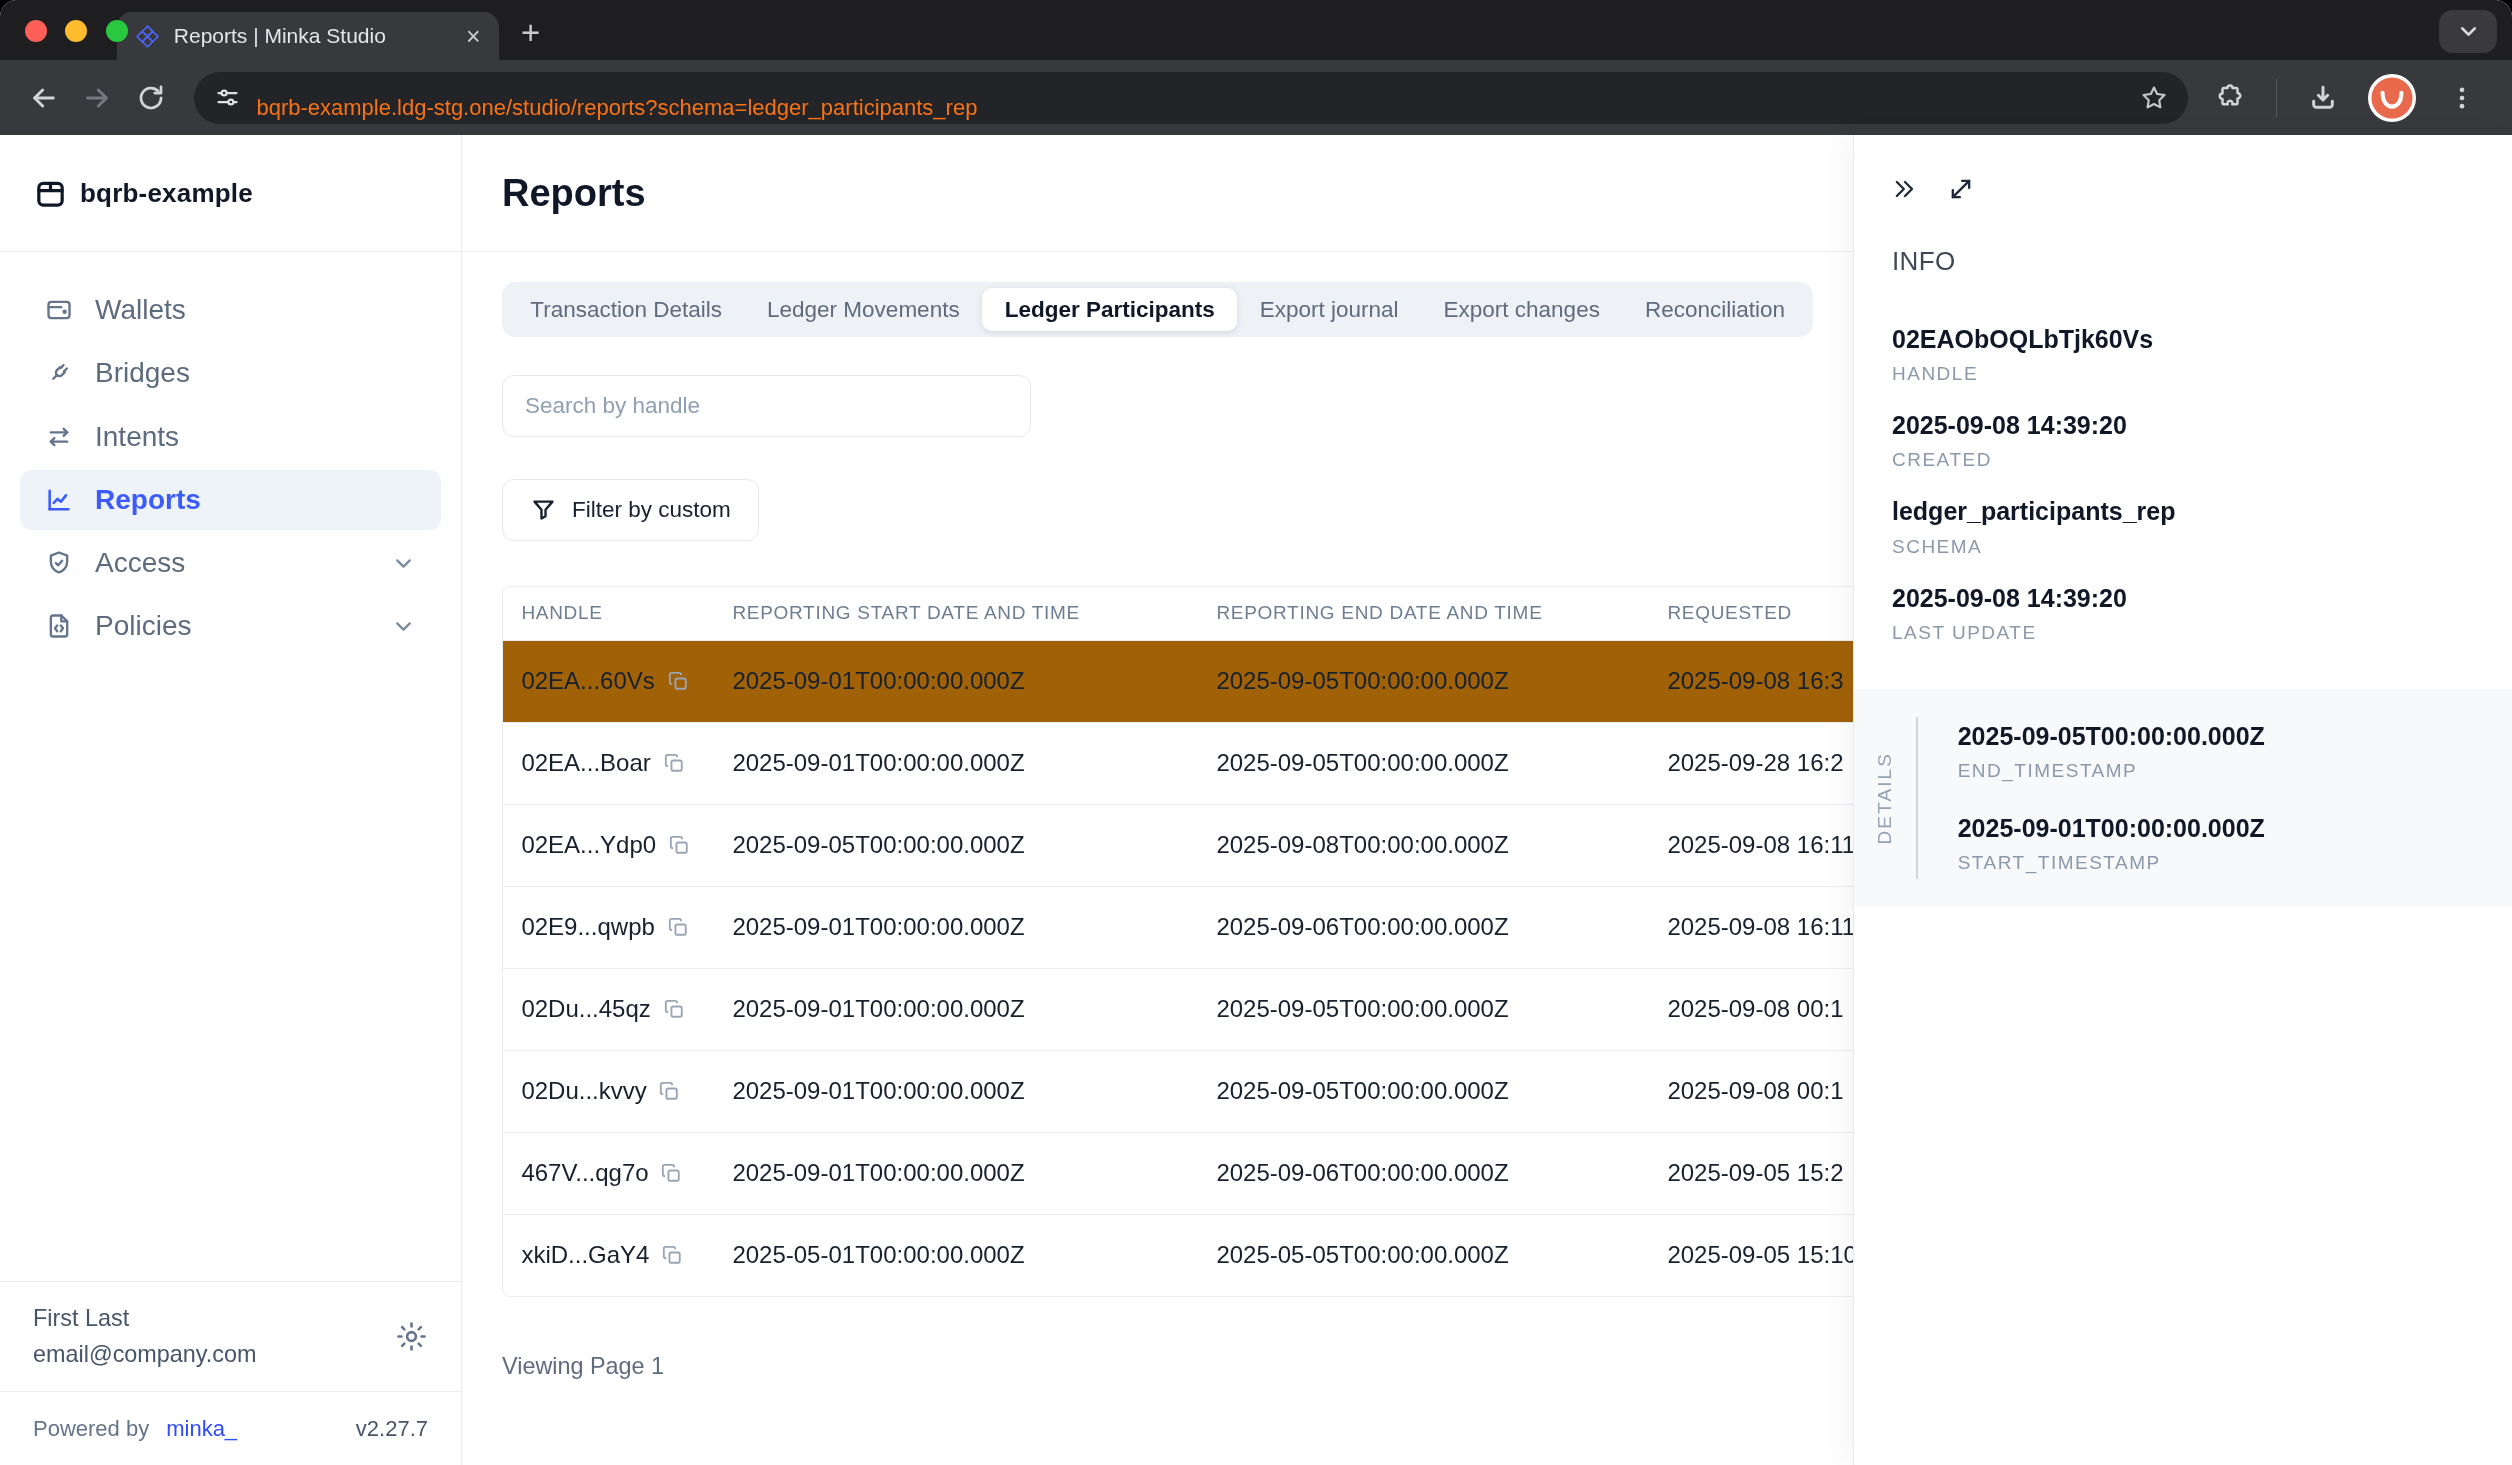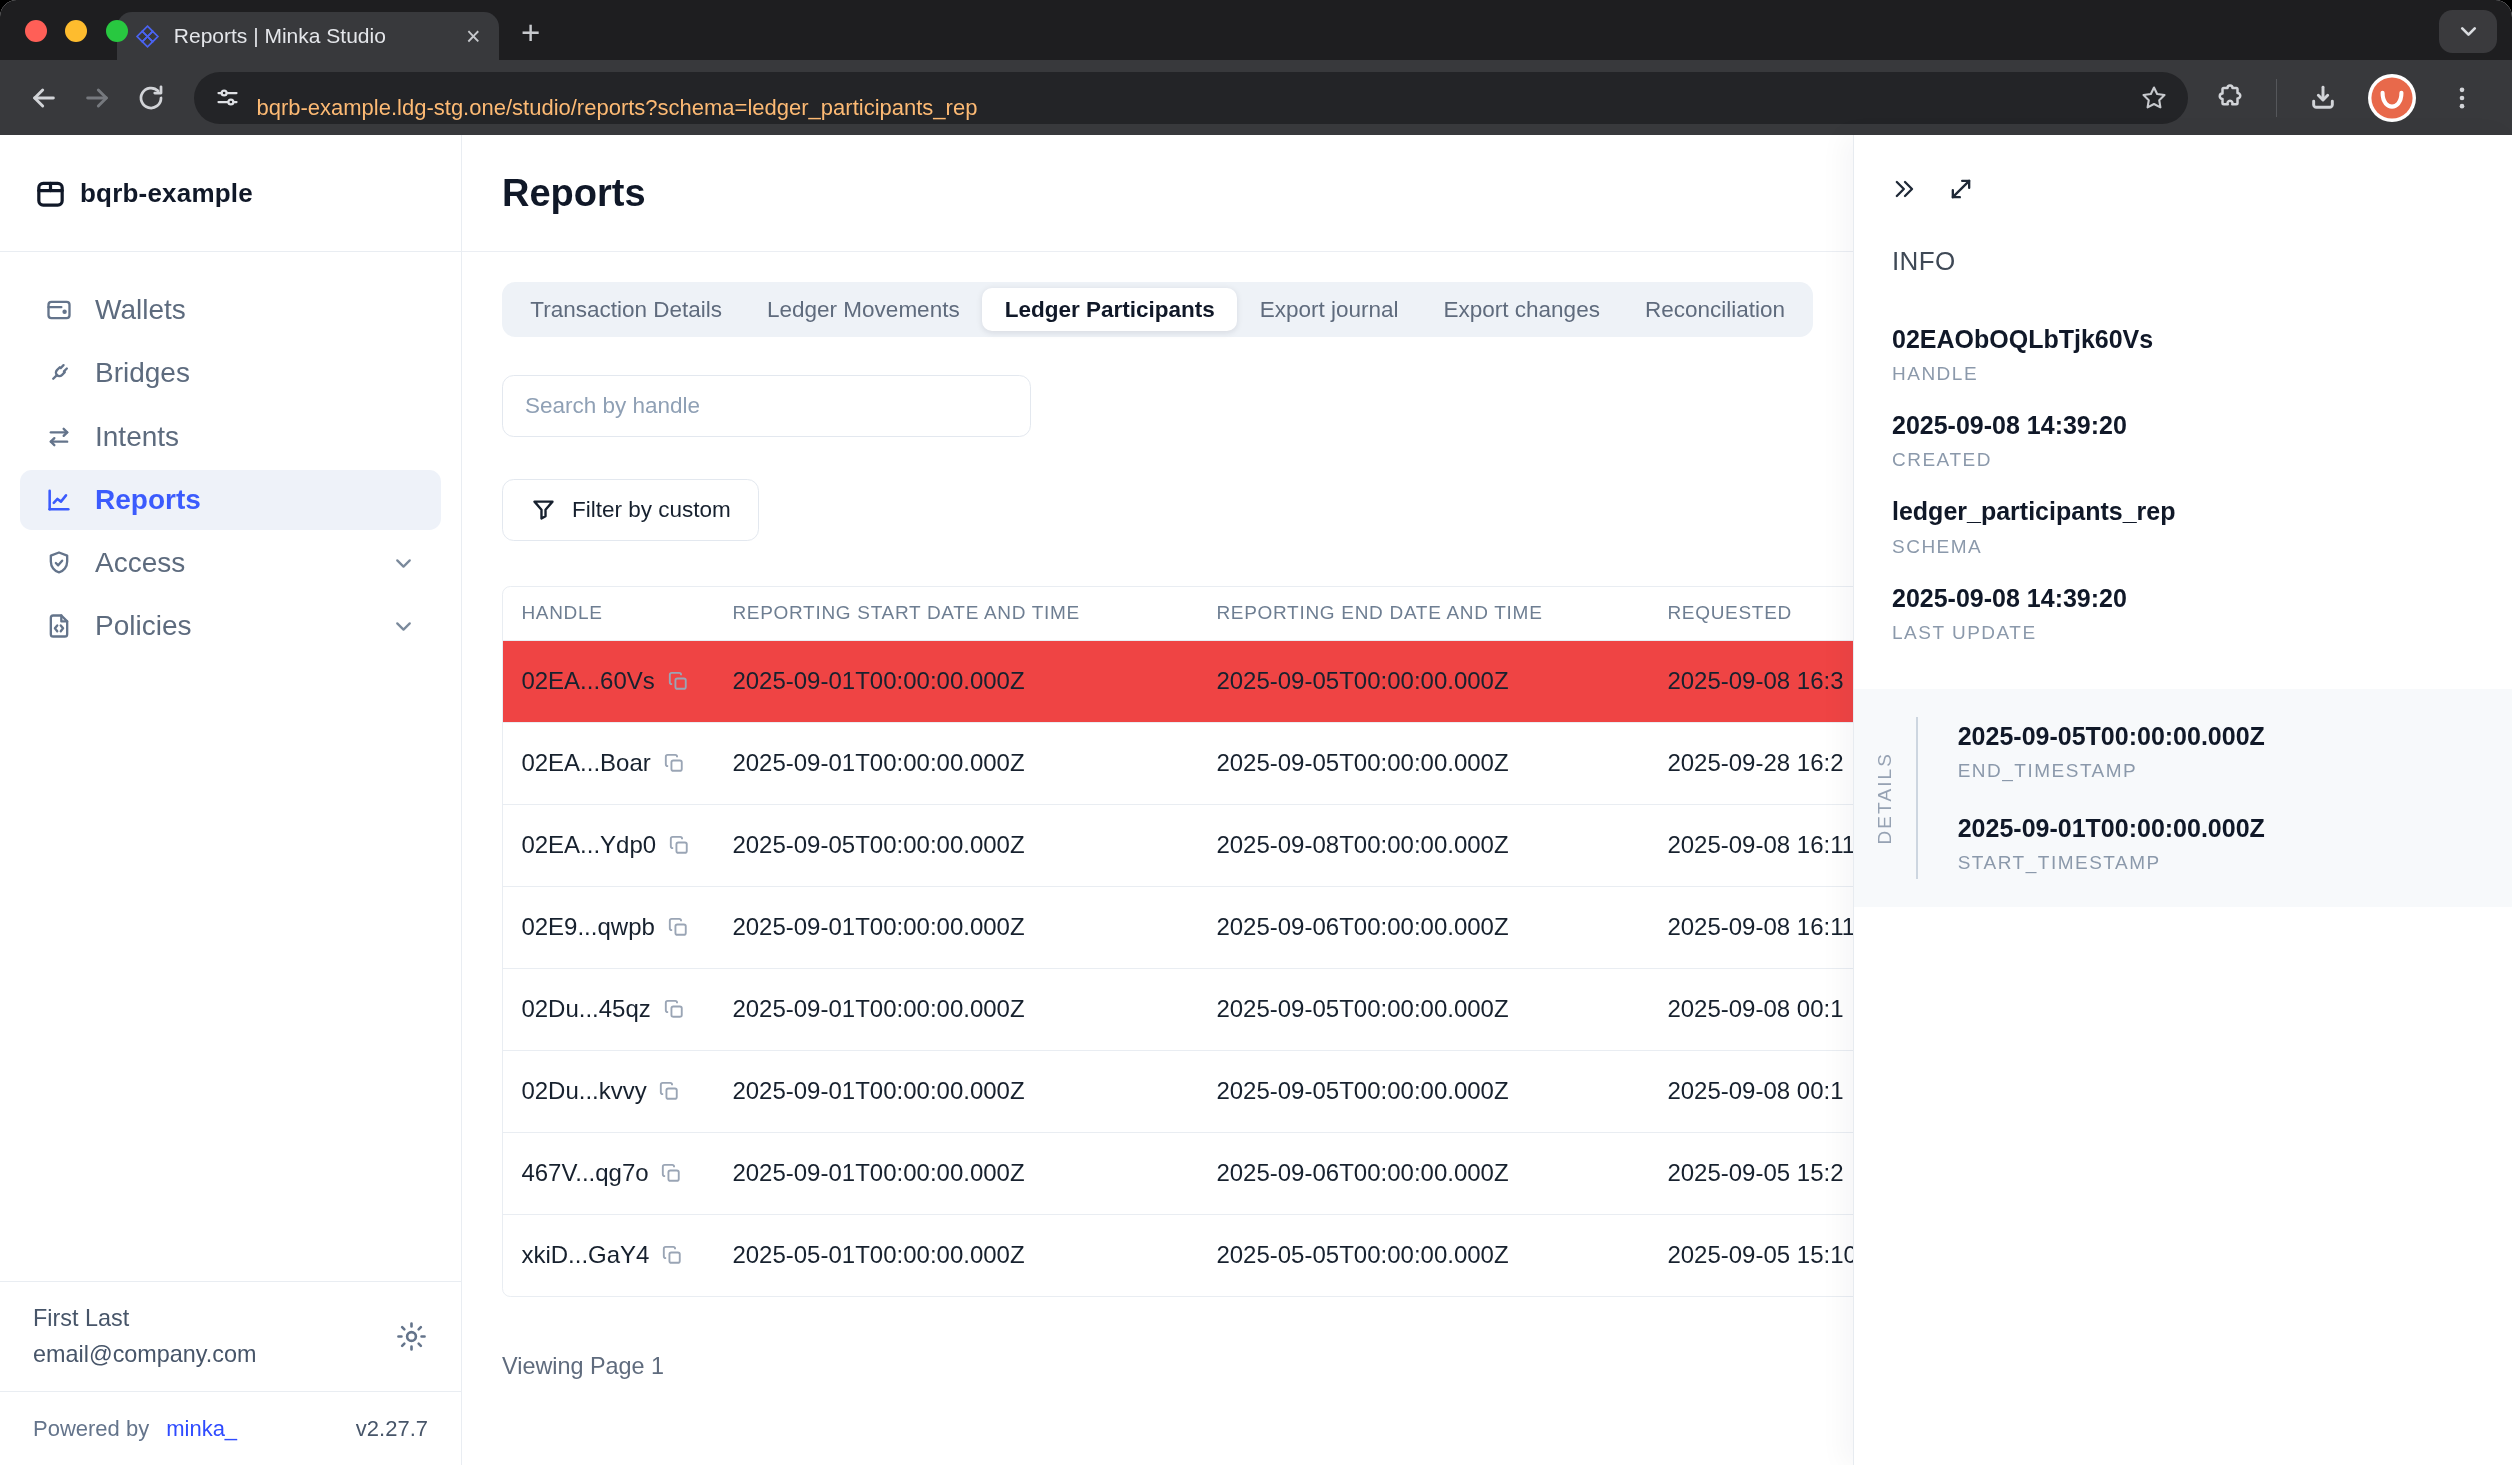--- a/index.html
+++ b/index.html
@@ -13,21 +13,21 @@
   .light { width:22px; height:22px; border-radius:50%; }
   .tab { margin-left:117px; width:382px; height:48px; background:#38393c; border-radius:15px 15px 0 0; display:flex; align-items:center; padding:0 18.4px; gap:13.4px; }
   .tab-title { color:#e4e6ea; font-size:21px; flex:1; white-space:nowrap; overflow:hidden; }
   .tab-close { color:#c7c9cd; font-size:25px; line-height:1; cursor:pointer; }
   .newtab { color:#c7c9cd; font-size:33px; font-weight:300; margin:0 0 8.3px 22px; }
   .tabsearch { position:absolute; right:15px; top:10px; width:58px; height:43px; border-radius:13.4px; background:#3a3a3d; display:flex; align-items:center; justify-content:center; color:#dadce0; }
   .toolbar { height:75px; background:#38393c; display:flex; align-items:center; padding:0 20px; gap:6.7px; flex:none; }
   .navbtn { width:47px; height:47px; display:flex; align-items:center; justify-content:center; color:#d2d4d8; flex:none; }
   .navbtn.dim { color:#76797e; }
   .urlbar { flex:1; height:52px; background:#232427; border-radius:27px; margin:0 11.7px 0 13.4px; display:flex; align-items:center; padding:0 20px; gap:15px; }
-  .url-text { color:#fdba74; font-size:22px; flex:1; white-space:nowrap; overflow:hidden;margin-top:20px; }
+  .url-text { color:#f97316; font-size:22px; flex:1; white-space:nowrap; overflow:hidden;margin-top:20px; }
   .toolbar-right { display:flex; align-items:center; gap:22px; padding-right:6.7px; }
   .tdivider { width:1.7px; height:38px; background:#55575b; }
   .avatar-wrap { width:48px; height:48px; }
 
   
   .app { flex:1; display:flex; position:relative; background:#fff; min-height:0; }
 
   
   .sidebar { width:462px; flex:none; border-right:0.8px solid #e9edf2; display:flex; flex-direction:column; background:#fff; }
   .brand { height:117px; display:flex; align-items:center; gap:12px; padding:0 33px; border-bottom:0.8px solid #e9edf2; color:#101828; }
@@ -60,21 +60,21 @@
 
   .search { display:block; margin-top:38px; width:529px; height:62px; border:1.7px solid #e3e8ef; border-radius:11.7px; font-size:22.5px; padding:0 22px; color:#101828; outline:none; font-family:inherit; background:#fff; }
   .search::placeholder { color:#8fa0b5; }
 
   .filterbtn { margin-top:42px; height:62px; display:inline-flex; align-items:center; gap:15px; padding:0 27px; border:1.7px solid #e3e8ef; border-radius:11.7px; background:#fff; font-size:22.5px; font-weight:500; color:#16202e; cursor:pointer; font-family:inherit; }
 
   
   .tbl { margin-top:45px; width:1512px; border:0.8px solid #e9edf2; border-radius:8.3px; border-collapse:separate; border-spacing:0; table-layout:fixed; }
   .tbl th { height:53px; text-align:left; font-size:19px; font-weight:500; color:#6e7e92; letter-spacing:0.7px; padding:0 0 0 18.4px; white-space:nowrap; }
   .tbl td { height:82px; font-size:24px; color:#17212e; padding:0 0 0 18.4px; white-space:nowrap; overflow:visible; border-top:0.8px solid #e9edf2; }
-  .tbl tr.selected td { background:#ef4444; }
+  .tbl tr.selected td { background:#a16207; }
   .col-handle { width:211px; } .col-start { width:484px; } .col-end { width:451px; }
   .handle-cell { display:flex; align-items:center; gap:11.7px; }
   .copy-ic { color:#9aa5b5; display:flex; cursor:pointer; flex:none; }
   .viewing { margin-top:56px; font-size:23.4px; color:#5f6b7d; padding-bottom:50px; }
 
   
   .panel { position:absolute; top:0; right:0; bottom:0; width:659px; background:#fff; border-left:0.8px solid #e7ebf0; box-shadow:-10px 0 25px rgba(15,23,42,.04); z-index:5; }
   .panel-icons { display:flex; gap:28px; padding:40px 0 0 37px; color:#1f2937; }
   .panel-icons .pbtn { cursor:pointer; display:flex; }
   .panel-h { margin:43px 0 1px 38px; font-size:26px; font-weight:500; color:#3f4956; letter-spacing:0.4px; }

